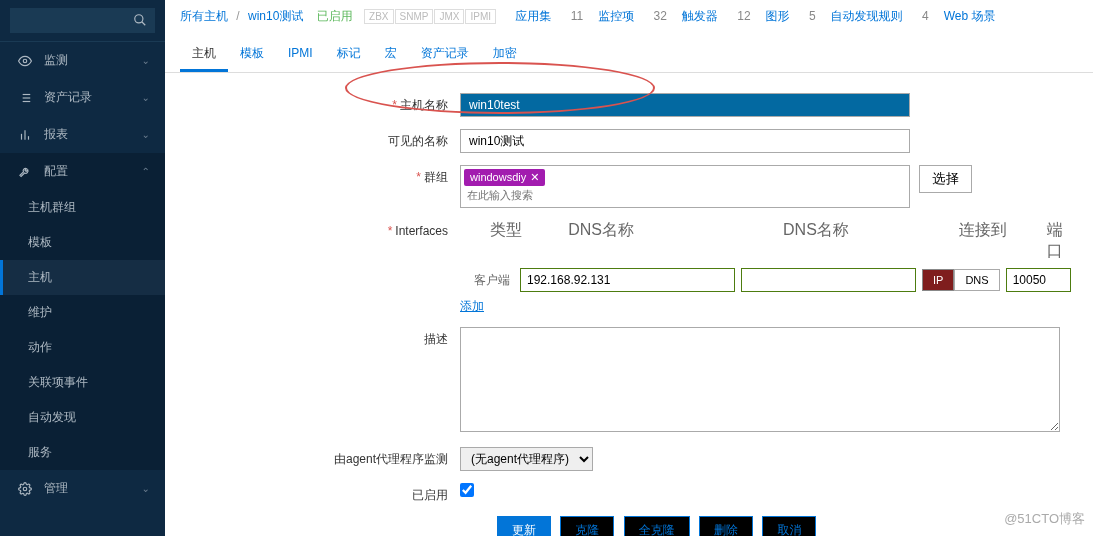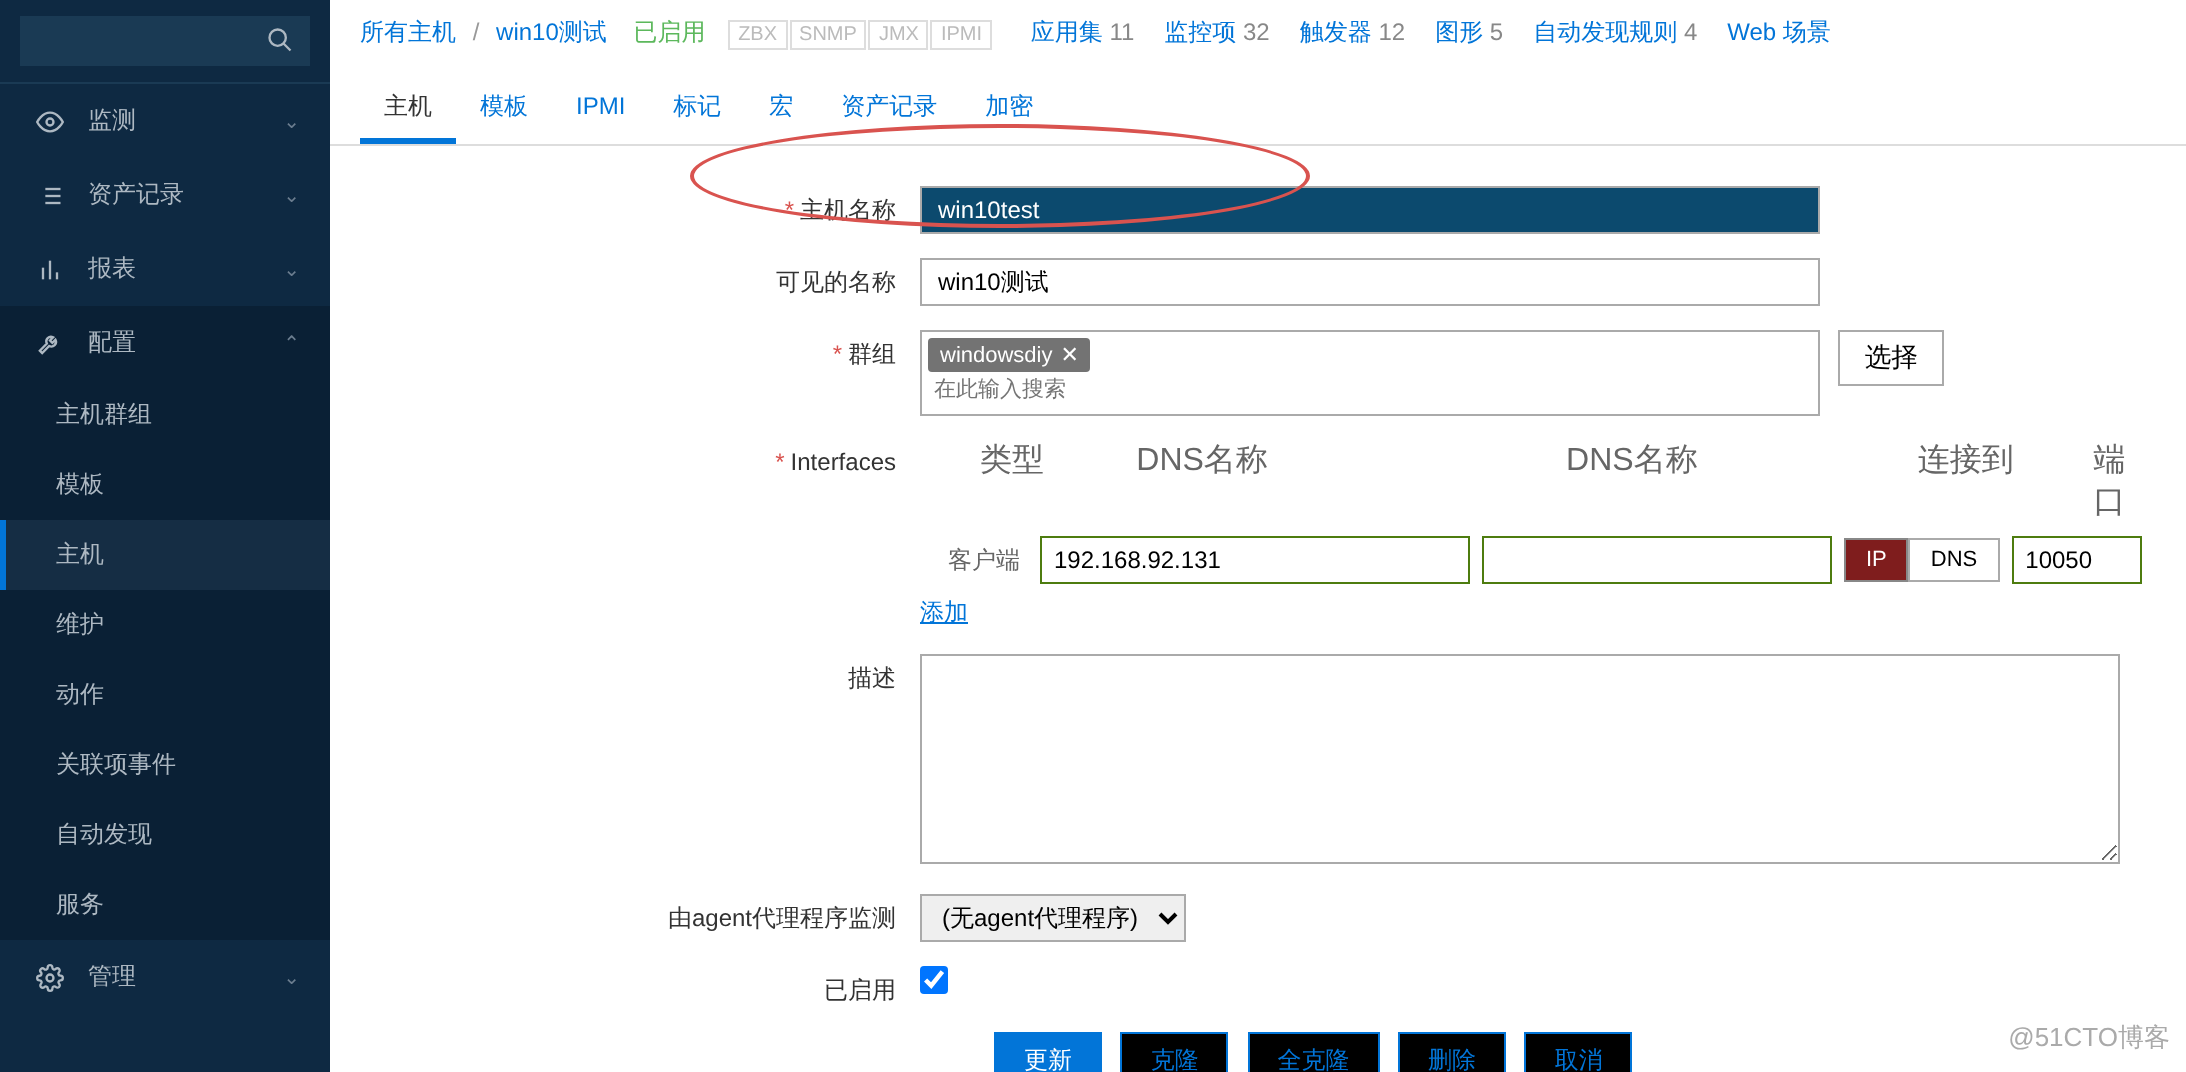--- a/index.html
+++ b/index.html
@@ -19,34 +19,34 @@
     .submenu-item.active { border-left-color: #0275d8; background: #152d44; }
     .main { margin-left: 165px; padding: 0; }
     .breadcrumb { padding: 8px 15px; font-size: 12px; }
     .breadcrumb a { color: #0275d8; text-decoration: none; }
     .breadcrumb .sep { color: #999; margin: 0 5px; }
     .breadcrumb .status { color: #5cb85c; margin-left: 10px; }
     .indicators { display: inline-block; margin-left: 8px; }
     .indicator { display: inline-block; padding: 1px 4px; font-size: 10px; color: #bbb; border: 1px solid #ddd; margin-right: 1px; }
     .meta-links { display: inline-block; margin-left: 15px; }
     .meta-links a { color: #0275d8; text-decoration: none; margin-right: 15px; }
-    .meta-links .count { color: #888; }
+    .meta-links .count { color: #888; margin-left: 16px; }
     .tabs { padding: 0 15px; border-bottom: 1px solid #ddd; margin-top: 5px; }
     .tab { display: inline-block; padding: 7px 12px; cursor: pointer; color: #0275d8; }
     .tab.active { border-bottom: 3px solid #0275d8; color: #333; }
     .form { padding: 20px 15px; }
     .form-row { margin-bottom: 12px; display: flex; align-items: flex-start; }
     .form-label { width: 280px; text-align: right; padding-right: 12px; padding-top: 4px; color: #333; }
     .form-label .req { color: #d9534f; margin-right: 3px; }
     .form-field { flex: 1; }
     .text-input { width: 450px; padding: 4px 8px; border: 1px solid #aaa; font-size: 12px; }
-    .text-input.highlight { background: #0c4a6e; color: #fff; }
+    .text-input.highlight { background: #0369a1; color: #fff; }
     .circle-annot { position: absolute; left: 345px; top: 62px; width: 310px; height: 52px; border: 2px solid #d9534f; border-radius: 50%; pointer-events: none; z-index: 10; }
     .tag-box { width: 450px; border: 1px solid #aaa; padding: 3px; display: inline-block; vertical-align: top; }
-    .tag { display: inline-block; background: #737373; color: #fff; padding: 2px 6px; font-size: 11px; border-radius: 2px; }
+    .tag { display: inline-block; background: #a21caf; color: #fff; padding: 2px 6px; font-size: 11px; border-radius: 2px; }
     .tag .x { margin-left: 4px; cursor: pointer; }
     .tag-search { border: none; width: 100%; padding: 3px; font-size: 11px; color: #999; }
     .select-btn { padding: 4px 12px; border: 1px solid #aaa; background: #fff; margin-left: 6px; cursor: pointer; }
     .interface-header { display: flex; margin-bottom: 6px; }
     .ih-col { color: #666; font-size: 16px; }
     .ih-type { width: 80px; margin-left: 30px; }
     .ih-ip { width: 220px; }
     .ih-dns { width: 180px; }
     .ih-connect { width: 90px; }
     .interface-row { display: flex; align-items: center; margin-bottom: 6px; }

